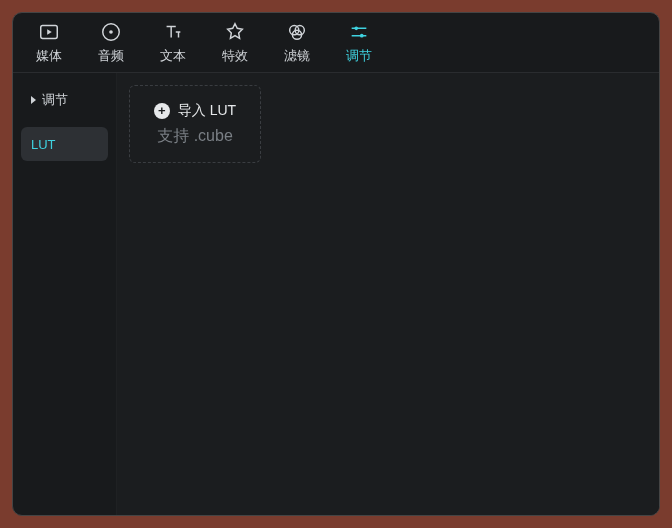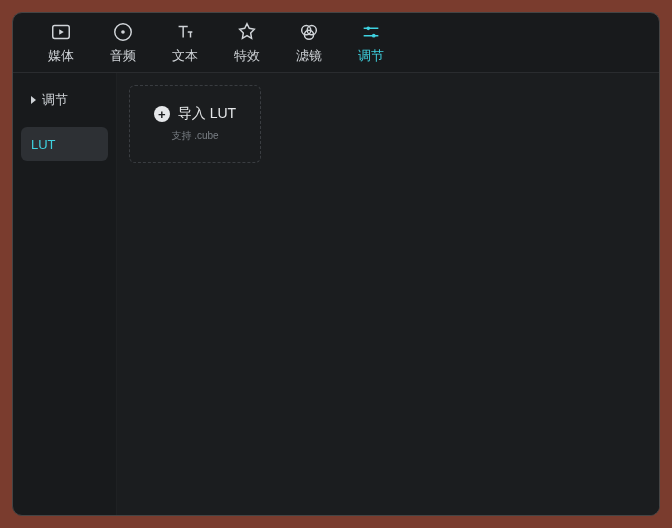--- a/index.html
+++ b/index.html
@@ -16,21 +16,21 @@
     border-radius: 10px;
     overflow: hidden;
     display: flex;
     flex-direction: column;
   }
   .tabbar {
     display: flex;
     align-items: center;
     height: 60px;
     border-bottom: 1px solid #2a2c2f;
-    padding: 0 18px;
+    padding: 0 6px;
     gap: 2px;
   }
   .tab {
     width: 60px;
     height: 58px;
     display: flex;
     flex-direction: column;
     align-items: center;
     justify-content: center;
     color: #d0d4d8;
@@ -100,21 +100,21 @@
     font-size: 14px;
   }
   .import-card .plus {
     width: 16px; height: 16px; border-radius: 50%;
     background: #e6e8ea; color:#1b1d1f;
     display:flex; align-items:center; justify-content:center;
     font-size: 13px; font-weight:700; line-height:1;
   }
   .import-card .line2 {
     color: #7a7f85;
-    font-size: 10px;
+    font-size: 16px;
   }
 </style>
 </head>
 <body>
 
 <div class="app">
 
   <div class="tabbar">
 
     <div class="tab">

